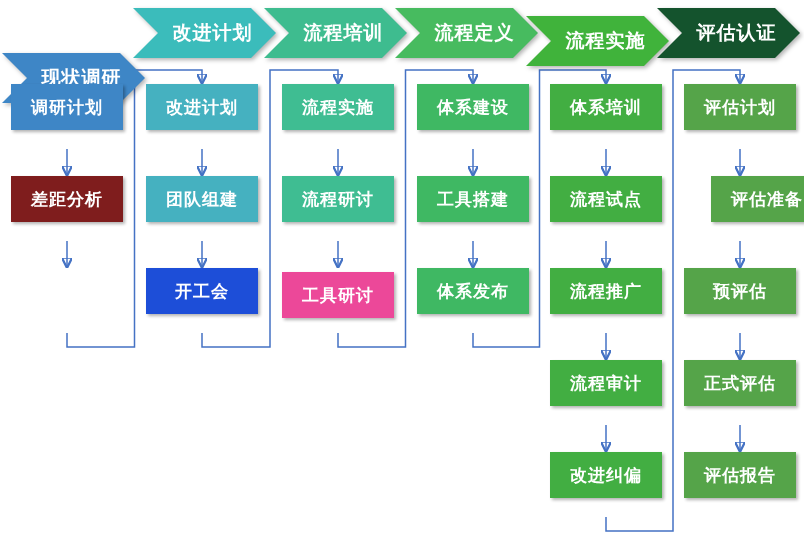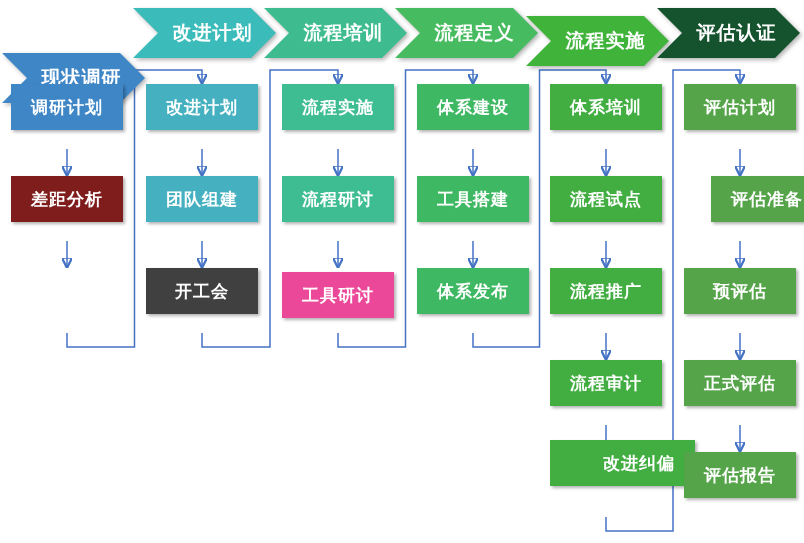--- a/index.html
+++ b/index.html
@@ -85,21 +85,21 @@
       <div class="chev" style="background: rgb(59, 188, 187);">
         <span class="chev-label">改进计划</span>
       </div>
     </div>
     <div class="box" style="left: 146px; top: 84px; background: rgb(69, 177, 192);">
       <span class="box-label">改进计划</span>
     </div>
     <div class="box" style="left: 146px; top: 176px; background: rgb(69, 177, 192);">
       <span class="box-label">团队组建</span>
     </div>
-    <div class="box" style="left: 146px; top: 268px; background: #404040; text-align: center;">
+    <div class="box" style="left: 146px; top: 268px; background: #1d4ed8; text-align: center;">
       <span class="box-label">开工会</span>
     </div>
     <div class="chev-wrap" style="left: 264px; top: 8px;">
       <div class="chev" style="background: rgb(62, 188, 143);">
         <span class="chev-label">流程培训</span>
       </div>
     </div>
     <div class="box" style="left: 282px; top: 84px; background: rgb(63, 189, 146);">
       <span class="box-label">流程实施</span>
     </div>
@@ -133,21 +133,21 @@
     </div>
     <div class="box" style="left: 550px; top: 176px; background: rgb(66, 174, 66);">
       <span class="box-label">流程试点</span>
     </div>
     <div class="box" style="left: 550px; top: 268px; background: rgb(66, 174, 66); font-family: Liberation Mono, monospace;">
       <span class="box-label">流程推广</span>
     </div>
     <div class="box" style="left: 550px; top: 360px; background: rgb(66, 174, 66);">
       <span class="box-label">流程审计</span>
     </div>
-    <div class="box" style="left: 550px; top: 440px; background: rgb(66, 174, 66); padding-left: 33px;">
+    <div class="box" style="left: 550px; top: 452px; background: rgb(66, 174, 66);">
       <span class="box-label">改进纠偏</span>
     </div>
     <div class="chev-wrap" style="left: 657px; top: 8px;">
       <div class="chev" style="background: #14532d;">
         <span class="chev-label">评估认证</span>
       </div>
     </div>
     <div class="box" style="left: 684px; top: 84px; background: rgb(85, 164, 73);">
       <span class="box-label">评估计划</span>
     </div>

